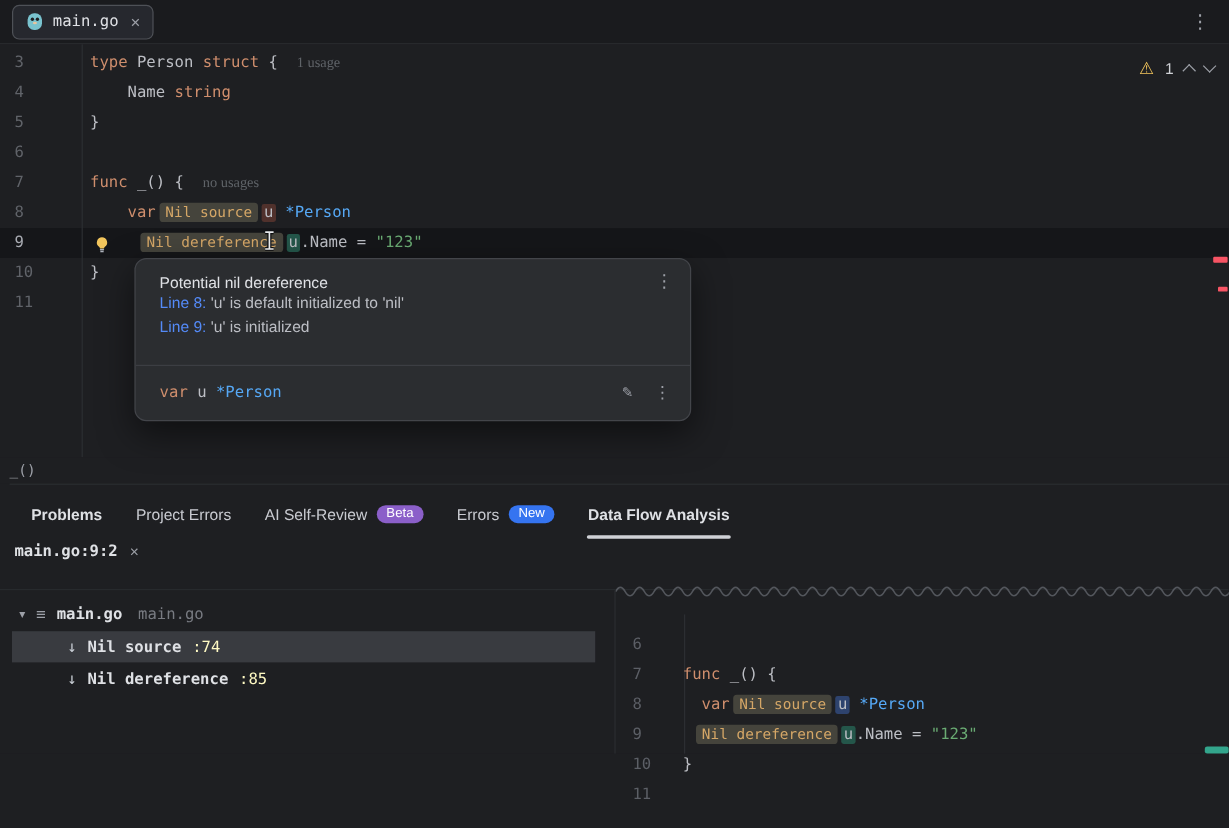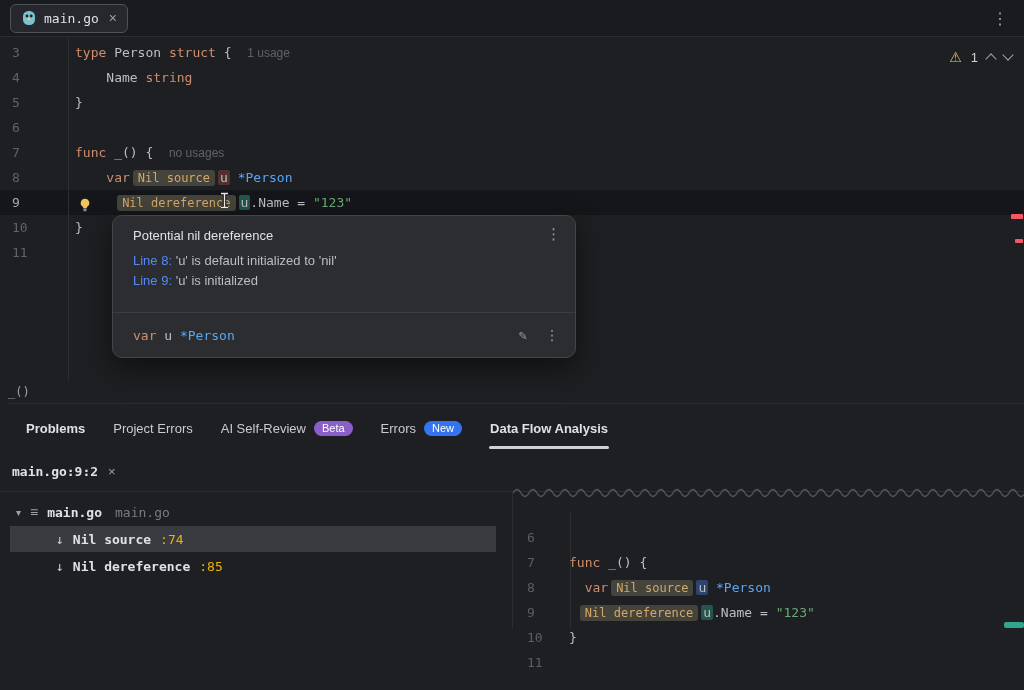--- a/index.html
+++ b/index.html
@@ -24,21 +24,21 @@
   .crow{position:relative;display:flex;height:25px;line-height:25px;
     font-family:"DejaVu Sans Mono",monospace;font-size:13px;white-space:pre}
   .crow.caret{background:#151619}
   .ln{flex:0 0 68px;padding-left:12px;color:#606369}
   .crow.caret .ln{color:#a8abb2}
   .ccode{padding-left:7px;white-space:pre}
   .tk-k{color:#cf8e6d}
   .tk-p{color:#bcbec4}
   .tk-s{color:#6aab73}
   .tk-pt{color:#56a8f5}
-  .tk-i{color:#5f6368;font-family:Liberation Sans, sans-serif;font-size:12px}
+  .tk-i{color:#5f6368;font-family:Liberation Serif, serif;font-size:12px}
   .tk-b{background:#45443c;color:#d5a767;border-radius:3px;padding:1px 5px;margin:0 3px;font-size:12px}
   .tk-us{background:#50312c;border-radius:2px;padding:0 2px}
   .tk-ub{background:#2e436e;border-radius:2px;padding:0 2px}
   .tk-ug{background:#24564a;border-radius:2px;padding:0 2px}
   .bulb{position:absolute;left:78px;top:5px;width:14px;height:14px}
 
   .inspection-widget{position:absolute;top:12px;right:12px;display:flex;align-items:center;gap:9px;z-index:3}
   .warn-ico{color:#f2c55c;font-size:14px}
   .warn-count{color:#cfd1d6;font-size:13px}
   .chev{width:8px;height:8px;border-left:1.5px solid #9da0a8;border-top:1.5px solid #9da0a8;display:inline-block;cursor:pointer}
@@ -46,21 +46,21 @@
   .chev.down{transform:rotate(225deg);margin-bottom:4px}
   .stripe{position:absolute;right:1px;background:#f75464;border-radius:1px;z-index:3}
 
   .cursor-ibeam{position:absolute;left:219px;top:155px;z-index:6}
 
   
   .popup{position:absolute;left:112px;top:178px;width:464px;background:#2b2d30;
     border:1px solid #43454a;border-radius:10px;box-shadow:0 10px 28px rgba(0,0,0,.5);z-index:5}
   .popup-kebab{position:absolute;top:9px;right:14px;color:#9da0a8;font-size:15px;cursor:pointer}
   .popup-body{padding:12px 20px 10px}
-  .popup-title{color:#dfe1e5;margin-bottom:8px}
+  .popup-title{color:#dfe1e5;}
   .popup-line{color:#bcbec4;line-height:20px}
   .popup-link{color:#548af7;cursor:pointer}
   .popup-actions{display:flex;gap:46px;margin-top:10px}
   .shortcut{color:#6f737a;margin-left:10px}
   .popup-divider{border-top:1px solid #3c3e43;margin-top:11px}
   .popup-code{display:flex;align-items:center;padding:14px 16px 14px 20px;
     font-family:"DejaVu Sans Mono",monospace;font-size:13px}
   .popup-icons{margin-left:auto;display:flex;gap:18px;color:#9da0a8;font-size:14px}
   .popup-icons span{cursor:pointer}
 
@@ -76,38 +76,38 @@
   .ttab.bold .ttab-label{font-weight:700;color:#dfe1e5}
   .ttab.active .ttab-label{font-weight:600;color:#dfe1e5}
   .ttab.active::after{content:"";position:absolute;left:13px;right:13px;bottom:3px;height:3px;
     background:#cfd1d6;border-radius:2px}
   .badge{font-size:11px;line-height:15px;padding:0 8px;border-radius:9px;color:#fff}
   .badge-beta{background:#8b5fc9}
   .badge-new{background:#3574f0}
 
   
   .subtabbar{position:absolute;top:452px;left:0;right:0;height:40px;border-bottom:1px solid #2b2d31;
-    display:flex;align-items:center;padding:0 12px}
+    display:flex;align-items:flex-start;padding:0 12px}
   .subtab{display:flex;align-items:center;gap:10px;cursor:pointer}
   .subtab-label{color:#dfe1e5;font-weight:700;font-family:"DejaVu Sans Mono",monospace;font-size:13px}
   .subtab-close{color:#9da0a8;font-size:13px}
 
   
   .pane-left{position:absolute;left:0;top:492px;width:512px;bottom:0;background:#1e1f22}
   .tree-root{height:26px;margin-top:7px;display:flex;align-items:center;padding-left:16px;gap:9px;cursor:pointer}
   .tree-chevron{color:#9da0a8;font-size:10px}
   .tree-list-ico{color:#9da0a8;font-size:14px}
   .tree-name{color:#dfe1e5;font-weight:700;font-family:"DejaVu Sans Mono",monospace}
   .tree-path{color:#787b82;font-family:"DejaVu Sans Mono",monospace;margin-left:4px}
   .tree-item{height:26px;display:flex;align-items:center;gap:9px;margin:1px 16px 1px 10px;
     padding-left:46px;font-family:"DejaVu Sans Mono",monospace;cursor:pointer}
   .tree-item.selected{background:#393b40}
   .ti-ico{color:#c8cdd4}
   .ti-label{color:#dfe1e5;font-weight:700}
-  .ti-loc{color:#eab308}
+  .ti-loc{color:#fef9c3}
 
   .pane-right{position:absolute;left:512px;top:492px;right:0;bottom:0;background:#1e1f22;border-left:1px solid #2b2d31}
   .wave{position:absolute;top:-7px;left:0;width:512px;height:14px}
   #preview-lines{position:absolute;top:33px;left:0;right:0}
   .pvrow .ln{flex:0 0 46px;padding-left:14px;color:#5c5f66}
   .pvrow .ccode{padding-left:10px}
   .pv-gutter-sep{position:absolute;top:20px;left:57px;width:1px;bottom:0;background:#2c2e32}
   .hthumb{position:absolute;right:0;bottom:0;width:20px;height:6px;background:#33a58c;border-radius:2px}
 </style>
 </head>

